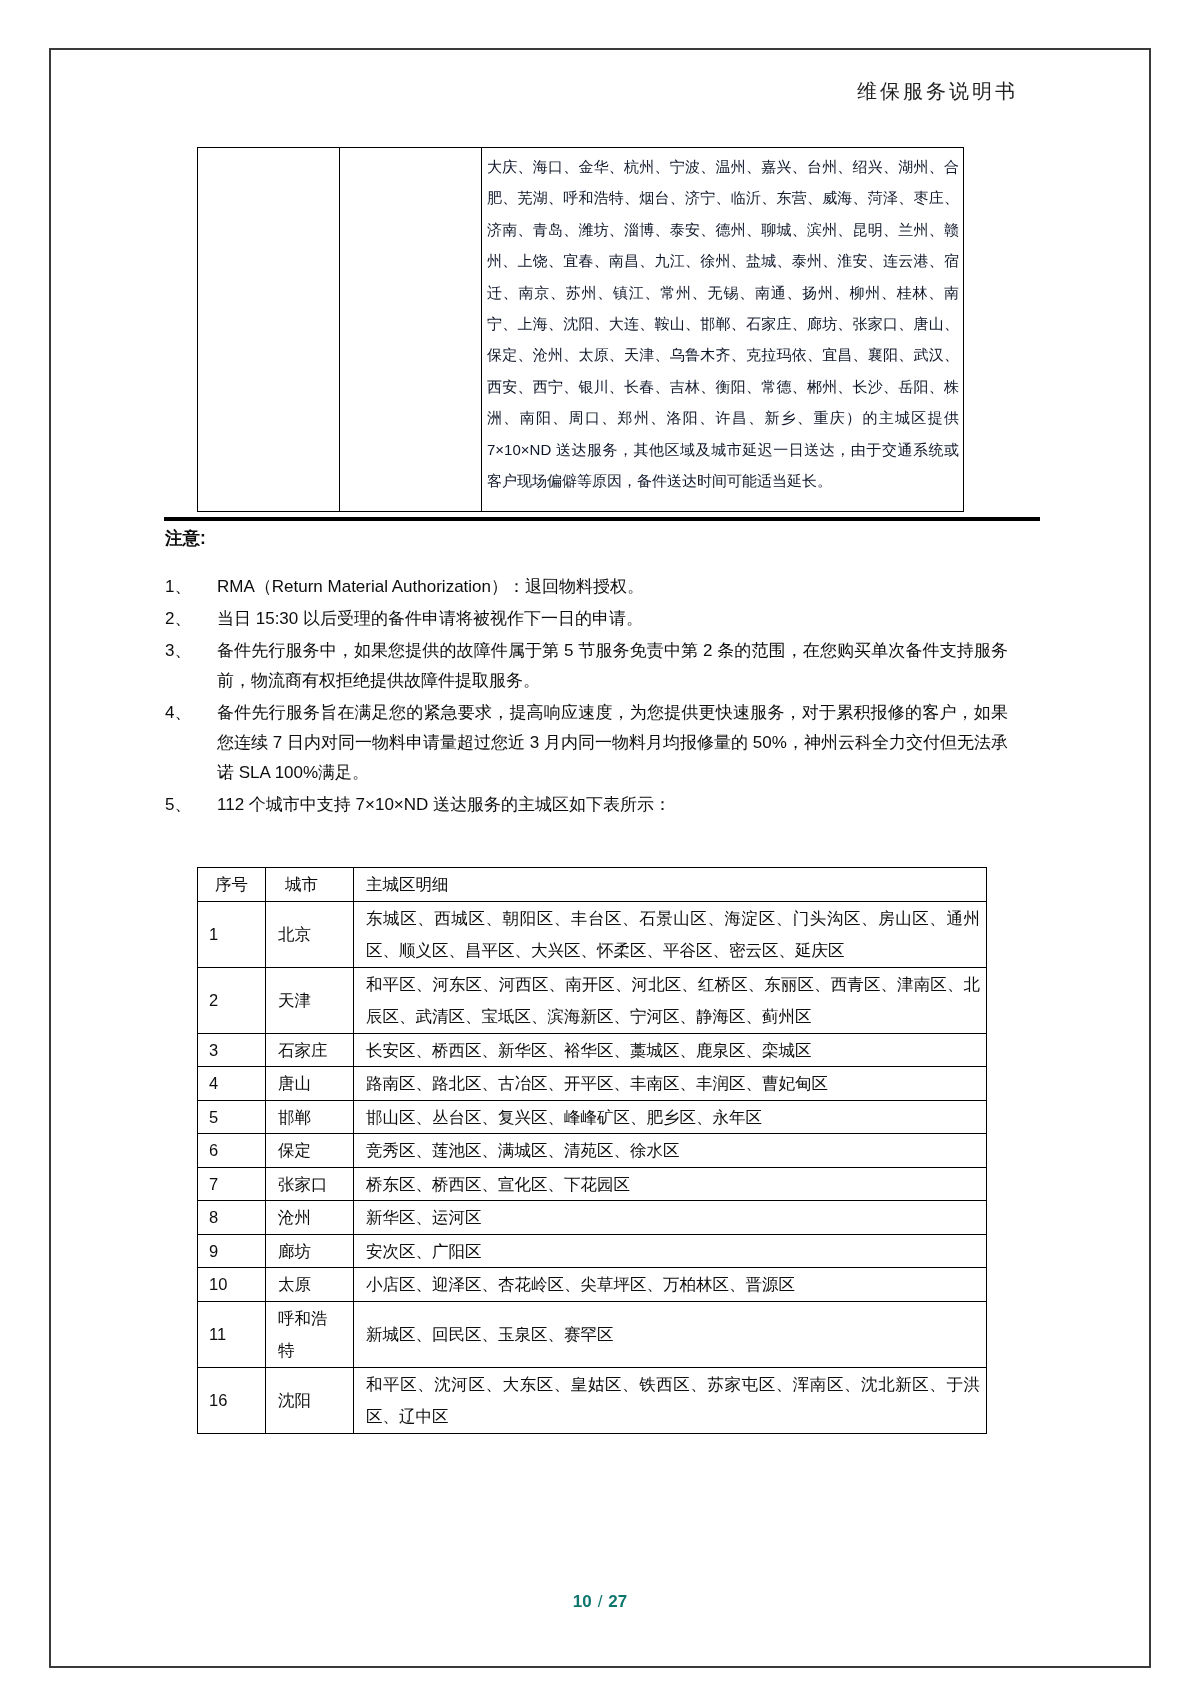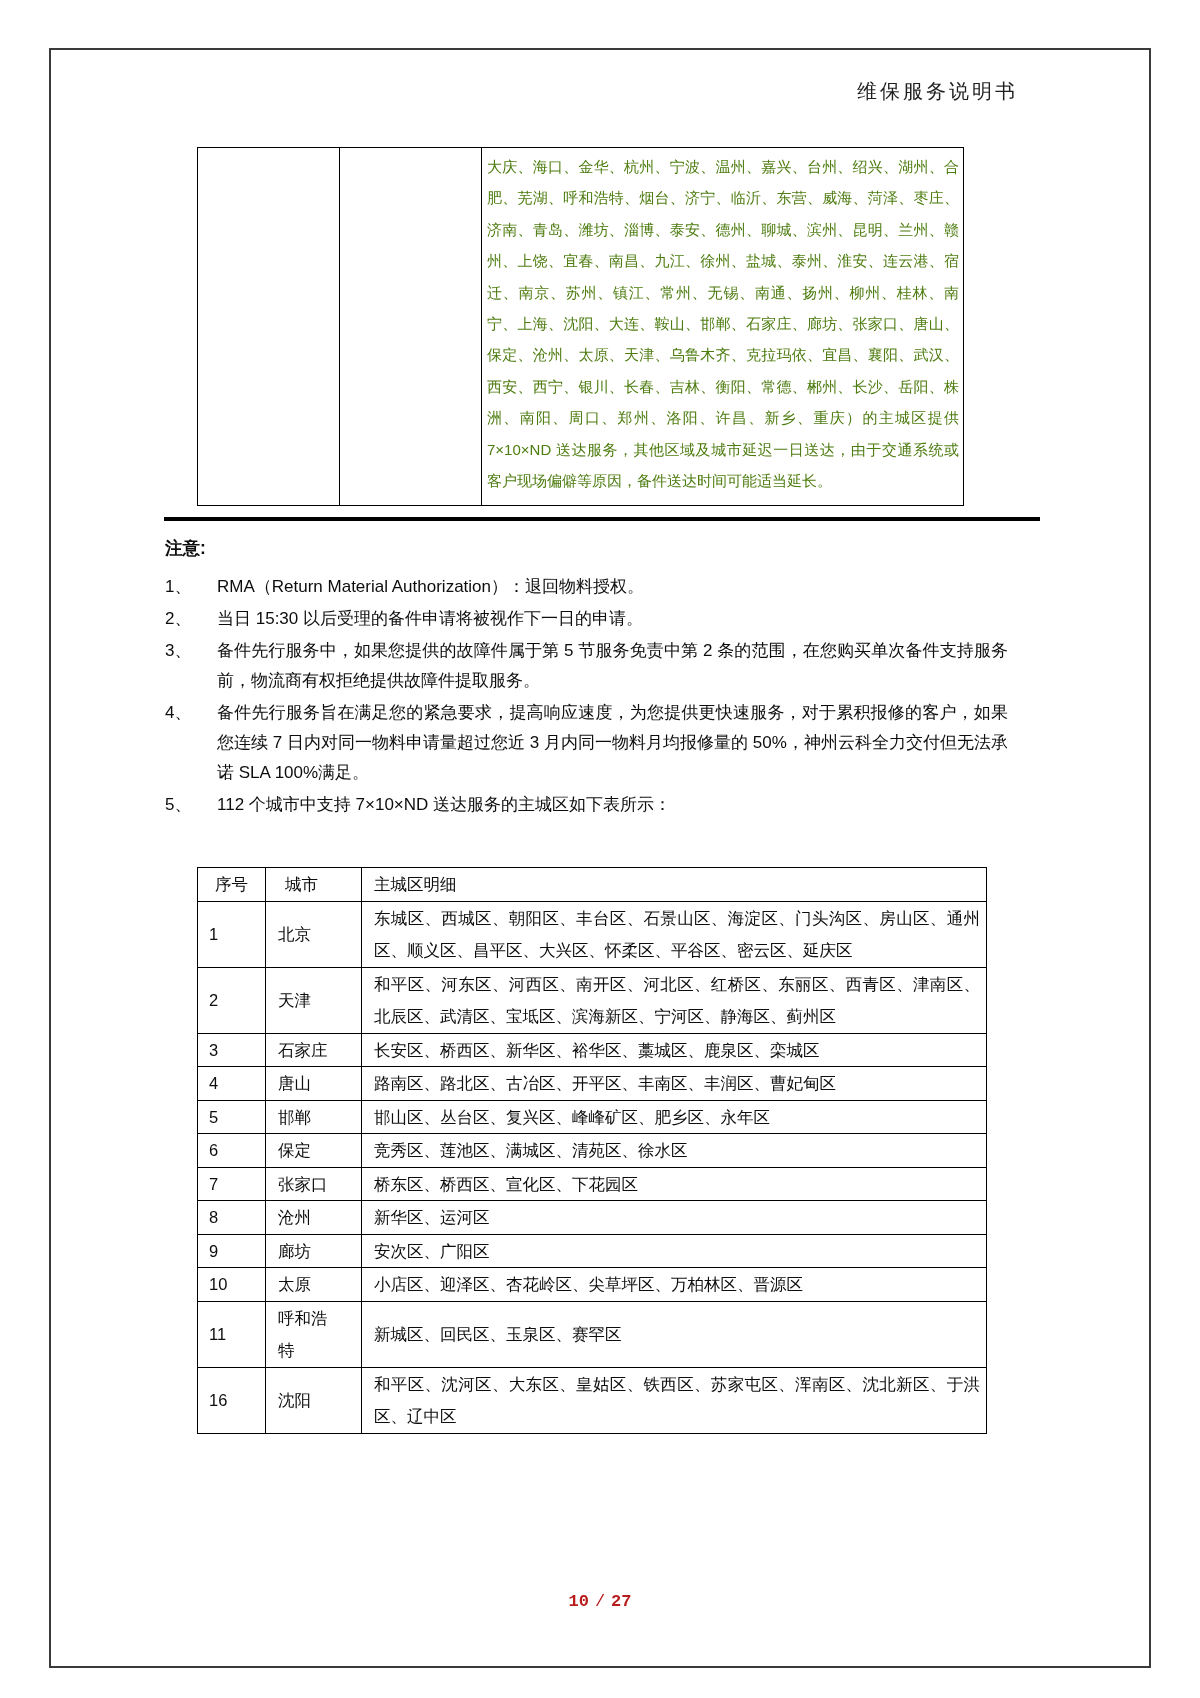--- a/index.html
+++ b/index.html
@@ -52,39 +52,39 @@
   .cont-table td {
     border: 1.6px solid #000000;
     vertical-align: top;
     padding: 0;
   }
   .cont-table .cc1 { width: 141px; }
   .cont-table .cc2 { width: 141px; }
   .cont-table .cc3 {
     width: 472px;
     height: 346px;
-    padding: 3px 4px 8px 5px;
+    padding: 3px 4px 14px 5px;
     line-height: 31.4px;
     text-align: justify;
-    color: #4d7c0f;
+    color: #0f172a;
   }
   
   .thick-rule {
     position: absolute;
     left: 113px;
     top: 467px;
     width: 876px;
     height: 4px;
     background: #000000;
   }
   
   .notes-heading {
     position: absolute;
     left: 114px;
-    top: 486px;
+    top: 476px;
     font-size: 17.5px;
     font-weight: bold;
     color: #0d0d0d;
   }
   .notes-list {
     position: absolute;
     left: 114px;
     top: 522px;
     width: 843px;
     font-size: 17px;
@@ -123,42 +123,42 @@
   }
   .city-table th { text-align: center; }
   .city-table .c-no {
     width: 67px;
     padding-left: 11px;
     text-align: left;
   }
   .city-table .c-city {
     width: 71px;
     padding-left: 12px;
-    padding-right: 24px;
+    padding-right: 16px;
     text-align: left;
   }
   .city-table .c-districts {
     padding-left: 12px;
     padding-right: 6px;
     text-align: justify;
   }
   .city-table th.c-no, .city-table th.c-city {
     padding-left: 0;
     text-align: center;
   }
   
   .doc-footer {
     position: absolute;
     left: 0;
     top: 1542px;
     width: 100%;
     text-align: center;
-    font-family: Liberation Mono, monospace;
+    font-family: Liberation Sans, sans-serif;
     font-size: 17px;
-    color: #b91c1c;
+    color: #0f766e;
   }
   .doc-footer .pg-num { font-weight: bold; }
   .doc-footer .pg-sep { font-weight: normal; padding: 0 6px; }
 </style>
 </head>
 <body>
 
 <div class="page">
   <div class="frame">
 

